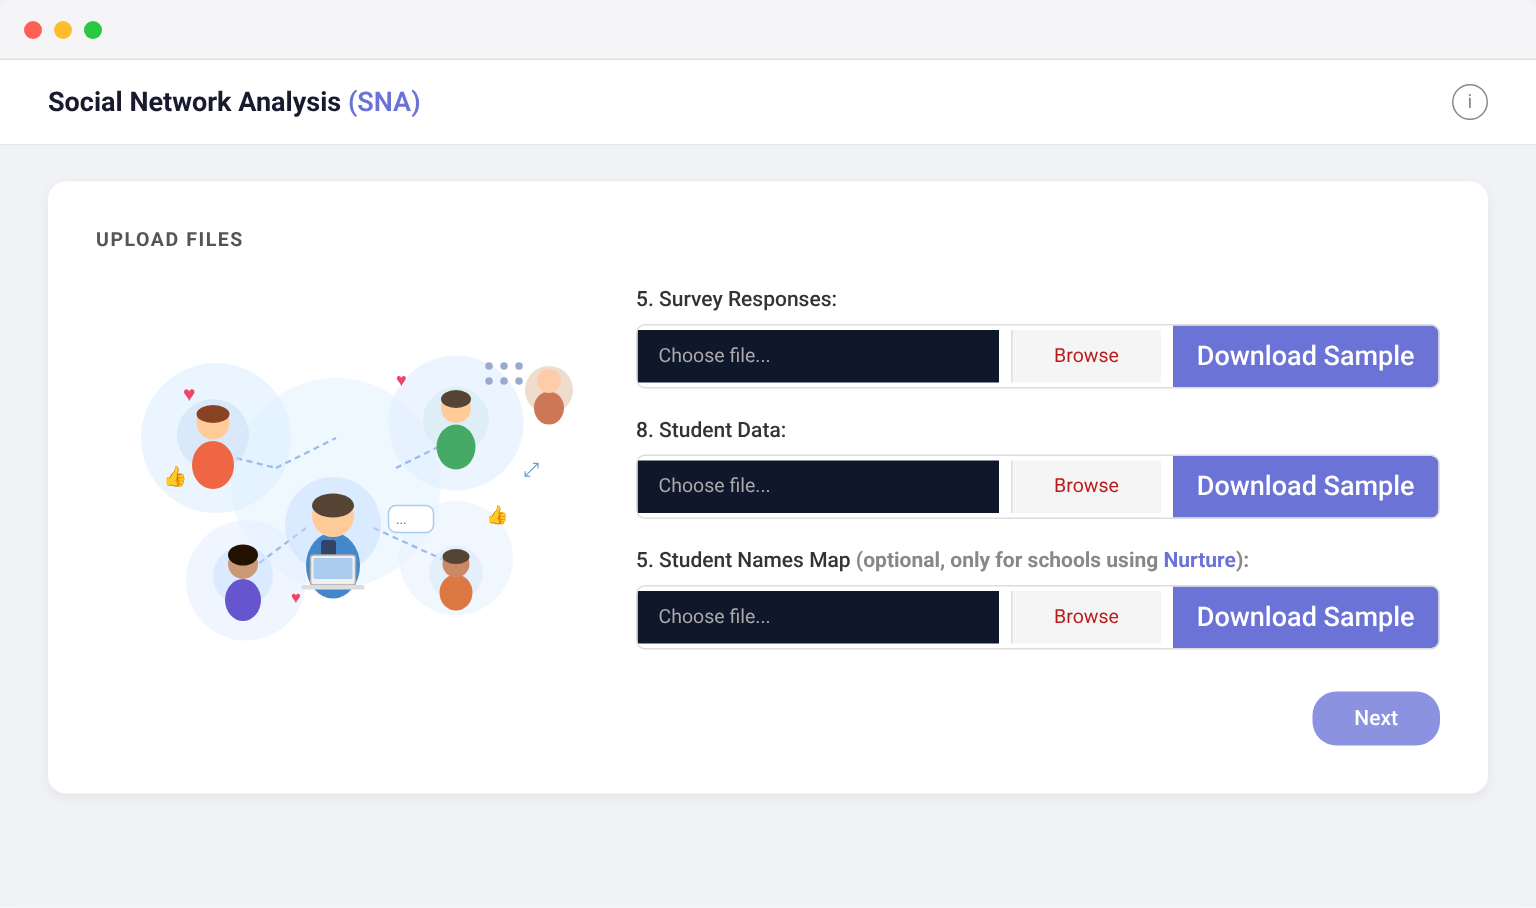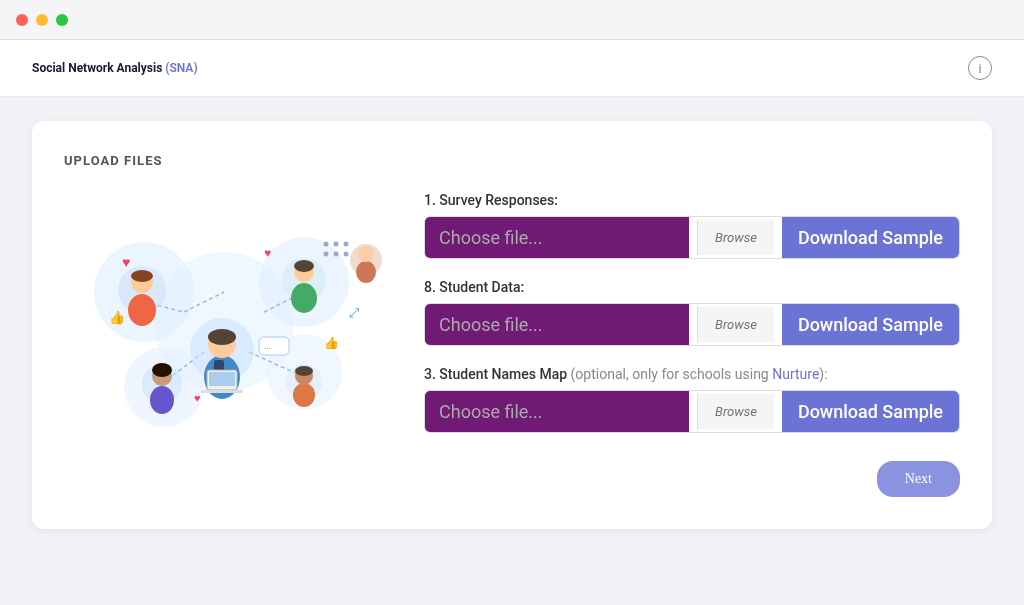--- a/index.html
+++ b/index.html
@@ -57,21 +57,21 @@
     .header {
       background: white;
       padding: 16px 32px;
       display: flex;
       align-items: center;
       justify-content: space-between;
       border-bottom: 1px solid #e8e8e8;
     }
 
     .header-title {
-      font-size: 12px;
+      font-size: 18px;
       font-weight: 700;
       color: #1a1a2e;
       text-align: right;
     }
 
     .header-title .sna {
       color: #6b73d6;
       font-weight: 600;
     }
 
@@ -149,55 +149,54 @@
     }
 
     .file-label {
       font-size: 14px;
       color: #333;
       font-weight: 500;
     }
 
     .file-label .optional {
       color: #888;
-      font-weight: 400;
+      font-weight: 700;
     }
 
     .file-label .nurture-link {
       color: #6b73d6;
       text-decoration: none;
     }
 
     .file-input-row {
       display: flex;
       align-items: center;
       gap: 8px;
       border: 1px solid #ddd;
       border-radius: 6px;
       overflow: hidden;
     }
 
     .file-placeholder {
       flex: 1;
       padding: 10px 14px;
-      font-size: 18px;
+      font-size: 13px;
       color: #aaa;
-      background: #701a75;
+      background: #0f172a;
     }
 
     .browse-btn {
-      padding: 10px 17px;
+      padding: 10px 28px;
       background: #f5f5f5;
       border: none;
       border-left: 1px solid #ddd;
       font-size: 13px;
-      color: #737373;
+      color: #b91c1c;
       cursor: pointer;
       white-space: nowrap;
-      font-style: italic;
     }
 
     .download-sample-btn {
       padding: 10px 16px;
       background: #6b73d6;
       border: none;
       border-radius: 0 5px 5px 0;
       font-size: 18px;
       color: white;
       cursor: pointer;
@@ -213,21 +212,20 @@
 
     .next-btn {
       padding: 10px 28px;
       background: #8b92df;
       border: none;
       border-radius: 16px;
       font-size: 14px;
       color: white;
       cursor: pointer;
       font-weight: 500;
-      font-family: Liberation Serif, serif;
     }
   </style>
 </head>
 <body>
 
 <div class="window">
   <div class="title-bar">
     <div class="traffic-light red"></div>
     <div class="traffic-light yellow"></div>
     <div class="traffic-light green"></div>
@@ -321,21 +319,21 @@
               <rect x="143" y="178" width="30" height="20" rx="2" fill="#f0f0f0" stroke="#aaaaaa" stroke-width="1"></rect>
               <rect x="145" y="180" width="26" height="14" rx="1" fill="#aaccee"></rect>
               <rect x="137" y="198" width="42" height="3" rx="1" fill="#dddddd"></rect>
             </svg>
           </div>
 
           <div class="upload-section">
 
             <div class="file-upload-group">
               <div class="file-label">
-                <span>1. Survey Responses:</span>
+                <span>5. Survey Responses:</span>
               </div>
               <div class="file-input-row">
                 <div class="file-placeholder">Choose file...</div>
                 <button class="browse-btn">Browse</button>
                 <button class="download-sample-btn">Download Sample</button>
               </div>
             </div>
 
             <div class="file-upload-group">
               <div class="file-label">
@@ -343,21 +341,21 @@
               </div>
               <div class="file-input-row">
                 <div class="file-placeholder">Choose file...</div>
                 <button class="browse-btn">Browse</button>
                 <button class="download-sample-btn">Download Sample</button>
               </div>
             </div>
 
             <div class="file-upload-group">
               <div class="file-label">
-                <span>3. Student Names Map</span>
+                <span>5. Student Names Map</span>
                 <span class="optional">
                   <span>(optional, only for schools using </span><a href="#" class="nurture-link">Nurture</a><span>):</span>
                 </span>
               </div>
               <div class="file-input-row">
                 <div class="file-placeholder">Choose file...</div>
                 <button class="browse-btn">Browse</button>
                 <button class="download-sample-btn">Download Sample</button>
               </div>
             </div>

